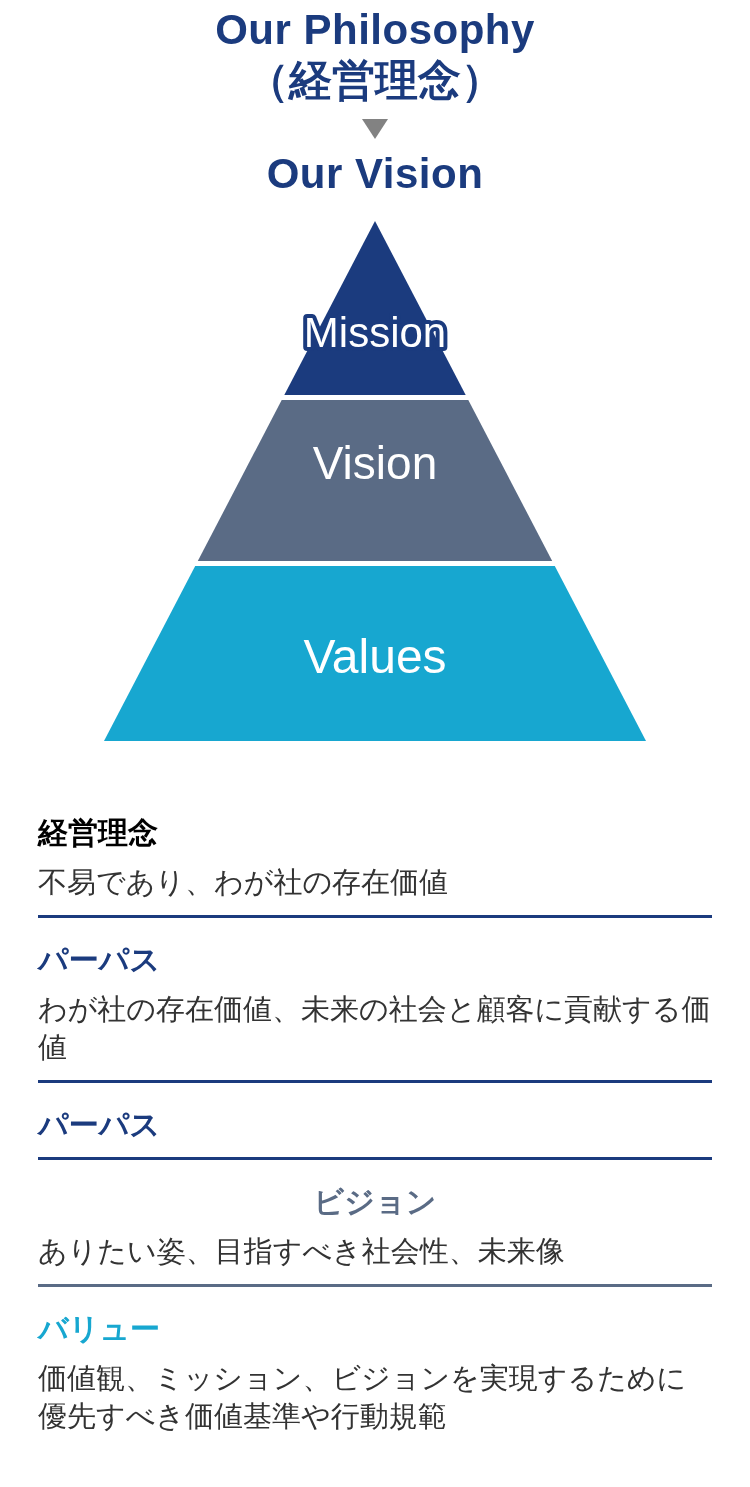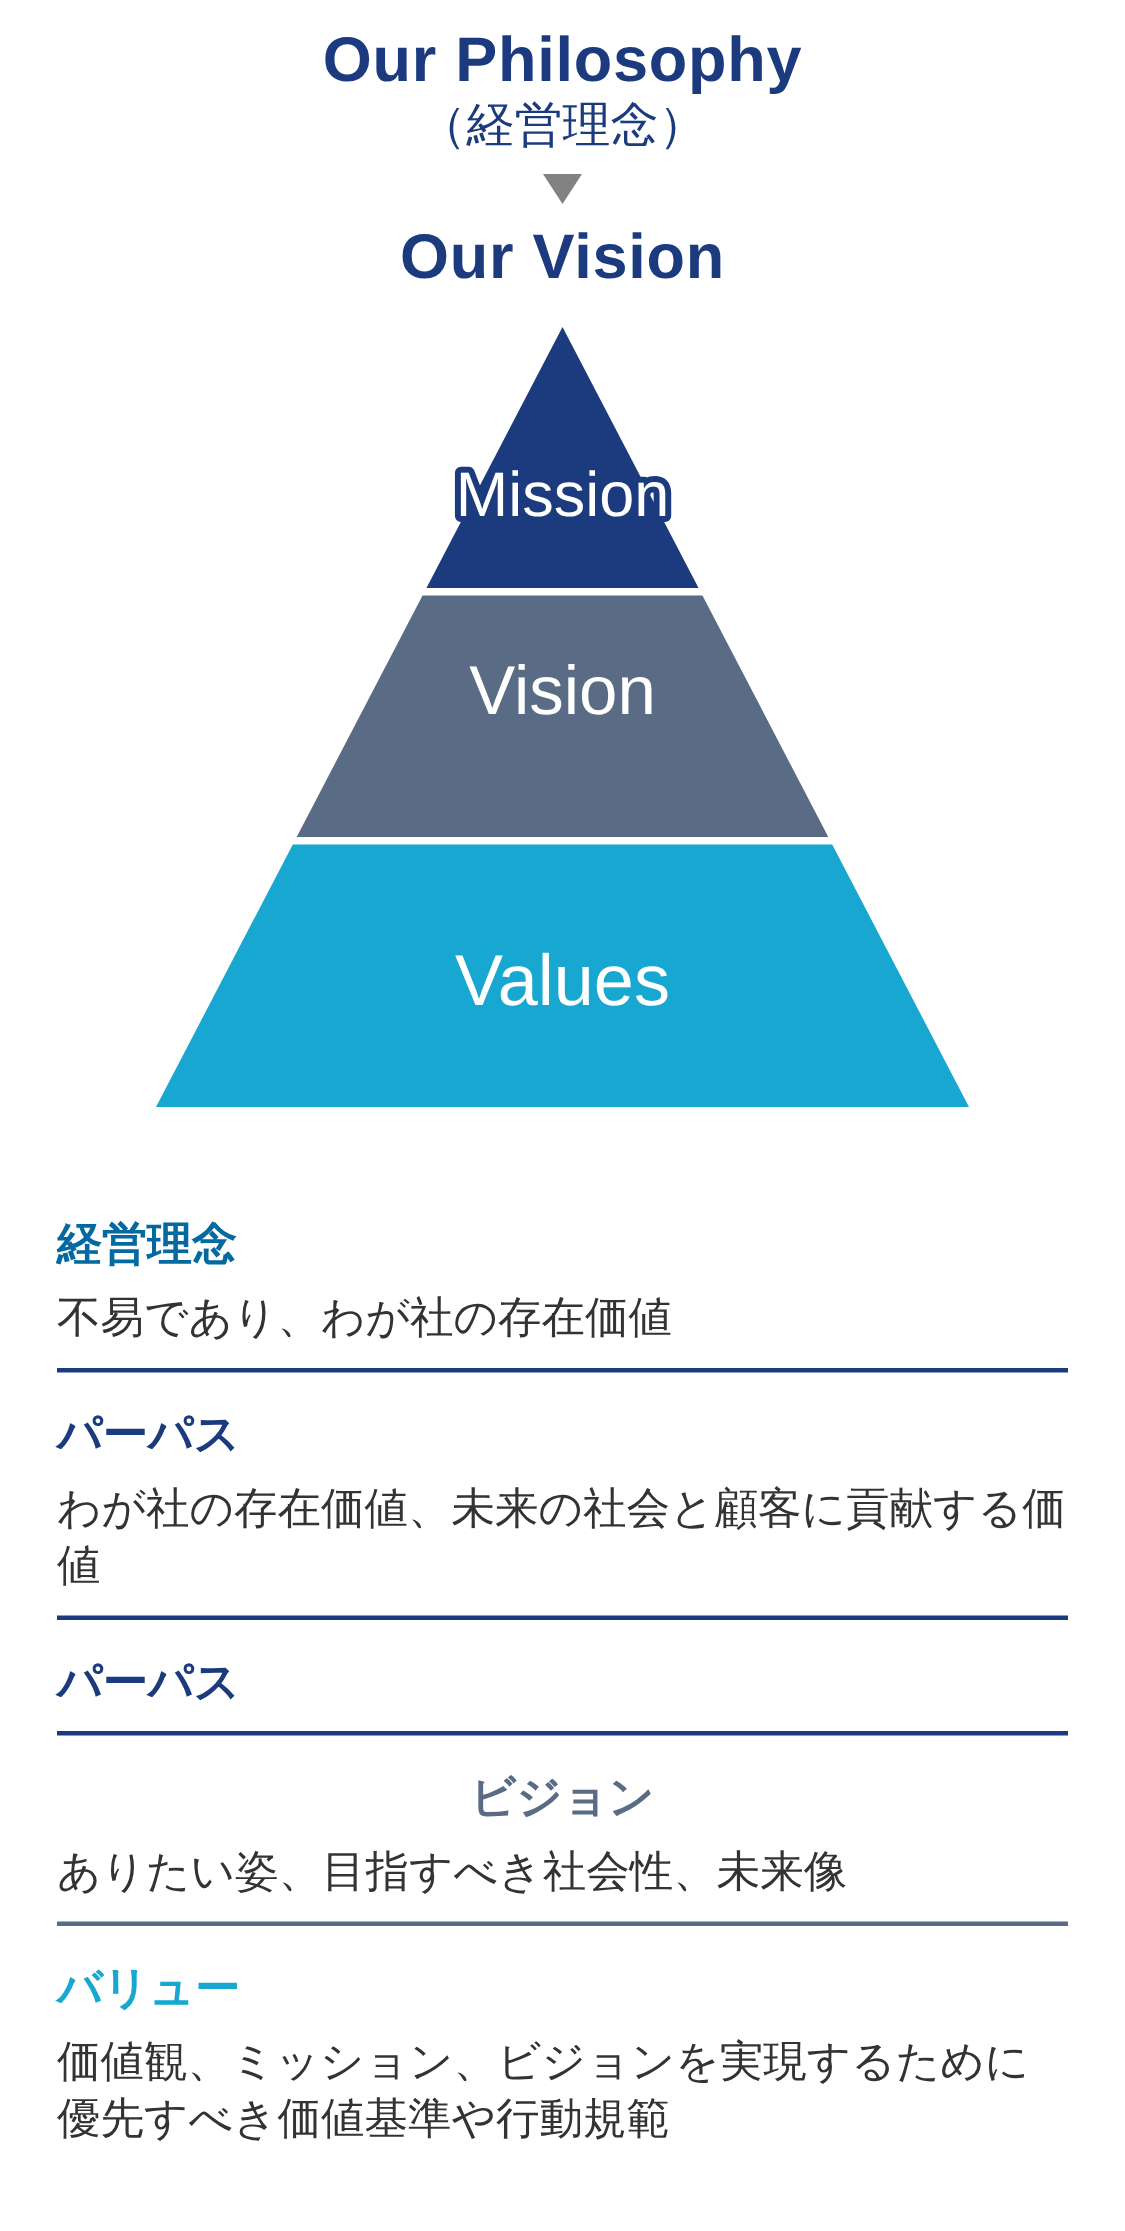--- a/index.html
+++ b/index.html
@@ -8,31 +8,31 @@
     width: 750px;
     height: 1487px;
     background: #ffffff;
     font-family: "Liberation Sans", "DejaVu Sans", sans-serif;
     overflow: hidden;
   }
 
   
   .header {
     text-align: center;
-    padding-top: 16px;
+    padding-top: 6px;
   }
   .title-en {
     font-size: 42px;
     font-weight: 700;
     line-height: 1.12;
     letter-spacing: 0.5px;
   }
   .title-ja {
-    font-size: 32px;
-    font-weight: 400;
+    font-size: 43px;
+    font-weight: 700;
     line-height: 1.18;
     margin-top: 2px;
   }
   .down-arrow {
     width: 0; height: 0;
     border-left: 13px solid transparent;
     border-right: 13px solid transparent;
     border-top: 20px solid #828282;
     margin: 13px auto 11px auto;
   }
@@ -103,21 +103,21 @@
 
     <text class="tier-label mission" x="271" y="126" style="stroke: rgb(27, 59, 126);">Mission</text>
     <text class="tier-label vision" x="271" y="258">Vision</text>
     <text class="tier-label values" x="271" y="452">Values</text>
   </svg>
 </div>
 
 <section class="definitions">
 
   <div class="def-block">
-    <h3 class="def-term" style="color: #0369a1;">経営理念</h3>
+    <h3 class="def-term" style="color: #000000;">経営理念</h3>
     <p class="def-desc">不易であり、わが社の存在価値</p>
     <hr class="def-rule" style="border-top-color: rgb(27, 59, 126);">
   </div>
 
   <div class="def-block">
     <h3 class="def-term" style="color: rgb(27, 59, 126);">パーパス</h3>
     <p class="def-desc">わが社の存在価値、未来の社会と顧客に貢献する価値</p>
     <hr class="def-rule" style="border-top-color: rgb(27, 59, 126);">
   </div>
 

